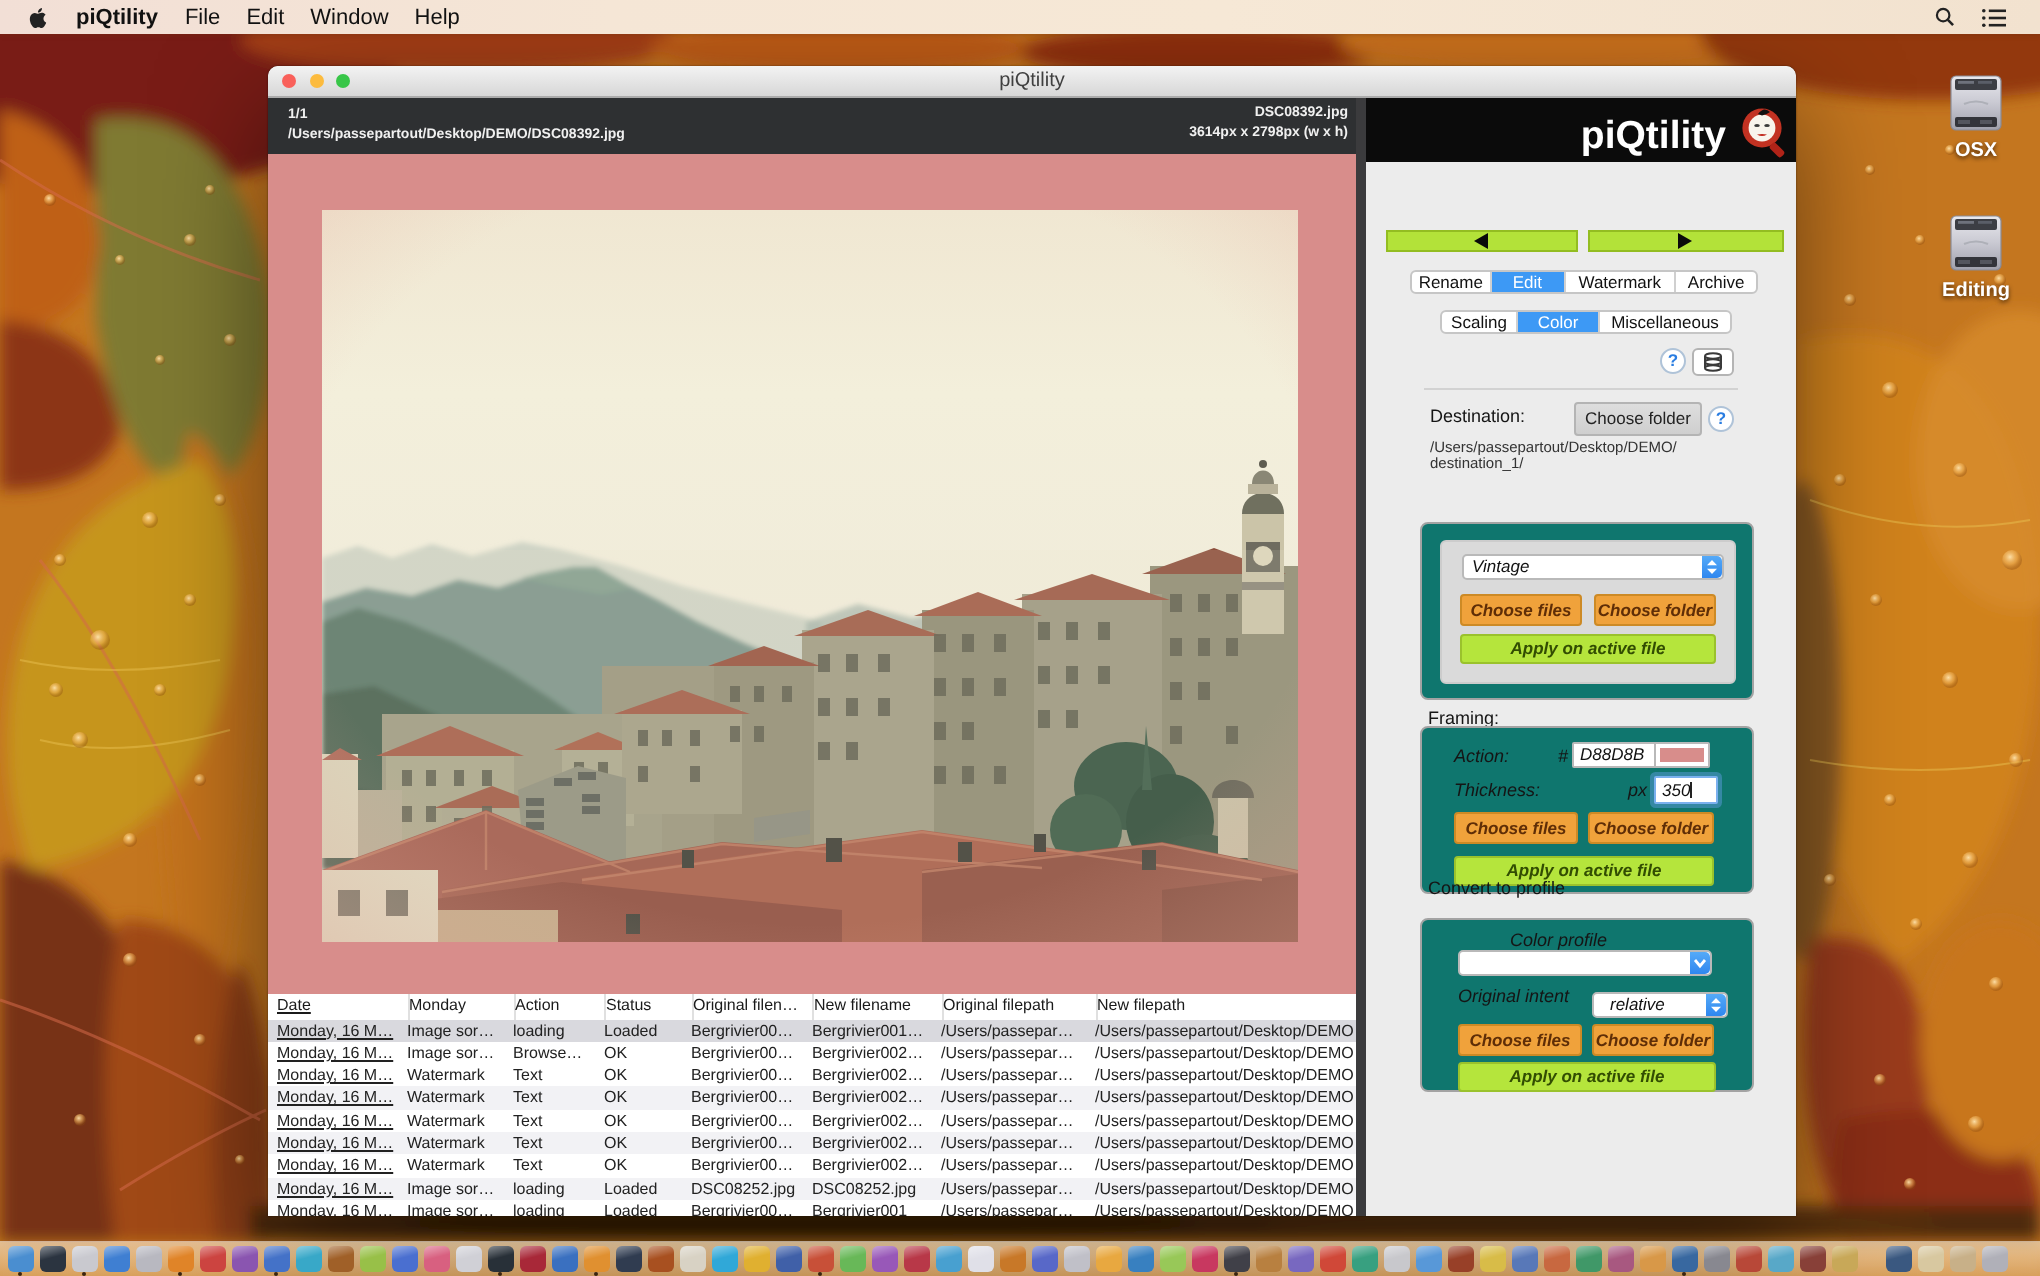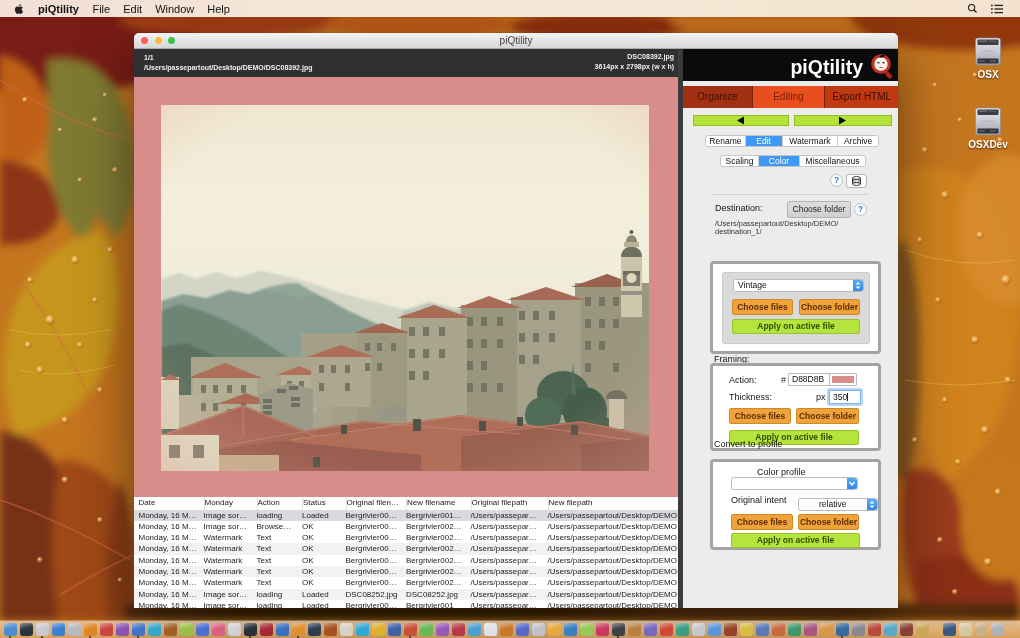--- a/index.html
+++ b/index.html
@@ -30,21 +30,21 @@
   #toolbar .l2{position:absolute;left:10px;top:15px;}
   #toolbar .r1{position:absolute;right:4px;top:4px;text-align:right;}
   #toolbar .r2{position:absolute;right:4px;top:14px;text-align:right;}
   
   #viewer{left:0;top:44px;width:544px;height:420px;background:#d88d8b;}
   #photo{left:27px;top:28px;width:488px;height:366px;}
   
   #grid{left:0;top:464px;width:544px;height:111px;background:#fff;font-size:8px;color:#222;}
   .trow{position:absolute;left:0;width:544px;height:11.3px;line-height:11.3px;white-space:nowrap;overflow:hidden;}
   .trow span{position:absolute;top:0;}
-  .c0{left:4.5px;} .c1{left:69.5px;} .c2{left:122.5px;} .c3{left:168px;}
+  .c0{left:4.5px;text-decoration:underline;} .c1{left:69.5px;} .c2{left:122.5px;} .c3{left:168px;}
   .c4{left:211.5px;} .c5{left:272px;} .c6{left:336.5px;} .c7{left:413.5px;}
   #thead{top:0;height:12.5px;line-height:12.5px;background:#fff;border-bottom:1px solid #d8d8d8;color:#1a1a1a;}
   #thead span{border-left:1px solid #e0e0e0;padding-left:0;}
   #thead span.c0{border-left:none;}
   
   #divider{left:544px;top:16px;width:5px;height:559px;background:#3b3b3d;}
   #panel{left:549px;top:16px;width:215px;height:559px;background:#ececec;font-size:9px;color:#111;}
   #phead{left:0;top:0;width:215px;height:32px;background:#0b0b0b;}
   #ptabs{left:0;top:37px;width:215px;height:22px;display:flex;}
   .ptab{height:22px;text-align:center;font-size:10px;line-height:22px;}
@@ -56,21 +56,21 @@
   #gb2{left:111px;width:96px;}
   .seg{position:absolute;display:flex;background:#fff;border:0.5px solid #c6c6c6;border-radius:3px;height:10px;font-size:8.5px;line-height:10px;text-align:center;}
   .seg div{border-right:0.5px solid #d0d0d0;}
   .seg div:last-child{border-right:none;}
   .seg .on{background:#3d99f5;color:#fff;border-radius:0;}
   #seg1{left:22px;top:85.5px;width:172px;}
   #seg2{left:37px;top:105.5px;width:144px;}
   .qm{position:absolute;width:11px;height:11px;border-radius:50%;background:#fff;border:0.5px solid #afc3d8;
       color:#2a7de1;font-size:8.5px;font-weight:bold;text-align:center;line-height:11px;}
   label.small{position:absolute;font-size:9px;color:#151515;}
-  .gbox{position:absolute;left:27px;width:165px;background:#ffffff;border:3px solid #a3a3a3;border-radius:4px;}
+  .gbox{position:absolute;left:27px;width:165px;background:#0f766e;border:1px solid #a3a3a3;border-radius:4px;font-style:italic;}
   .btn-gray{position:absolute;background:linear-gradient(#dedede,#cfcfcf);border:0.5px solid #b4b4b4;border-radius:2px;
       font-size:8.5px;color:#222;text-align:center;}
   .btn-or{position:absolute;background:#f0a23b;border:0.5px solid #cd8a25;border-radius:2px;
       font-size:8.5px;font-weight:bold;color:#5f2e07;text-align:center;}
   .btn-gr{position:absolute;background:#b5e53c;border:0.5px solid #9ac22c;border-radius:2px;
       font-size:8.5px;font-weight:bold;color:#324d02;text-align:center;}
   .field{position:absolute;background:#fff;border:0.5px solid #b9b9b9;border-radius:1px;font-size:8.5px;color:#111;}
   .pop{position:absolute;background:#fff;border:0.5px solid #b9b9b9;border-radius:2.5px;font-size:8.5px;color:#111;}
   .pop .st{position:absolute;right:0;top:0;bottom:0;width:10px;background:linear-gradient(#55aaf8,#2f87ef);border-radius:0 2.5px 2.5px 0;}
   .path{position:absolute;font-size:7.5px;color:#333;line-height:8.5px;}
@@ -515,25 +515,20 @@
           <circle cx="198" cy="15" r="9.8" fill="#c23222"></circle>
           <circle cx="198" cy="15" r="6.7" fill="#f8f4ec"></circle>
           <rect x="203.5" y="22" width="4" height="8" rx="1.5" transform="rotate(-45 205.5 26)" fill="#b02318"></rect>
           <path d="M196 8 Q199 4 202 7 Q200 8.5 198 8.8 Z" fill="#111"></path>
           <ellipse cx="195.5" cy="13.8" rx="1.4" ry="0.75" fill="#3a3a3a"></ellipse>
           <ellipse cx="200.5" cy="13.8" rx="1.4" ry="0.75" fill="#3a3a3a"></ellipse>
           <path d="M195.5 18.3 Q198 19.8 200.5 18.3 Q198 17.6 195.5 18.3 Z" fill="#c0271c"></path>
         </g>
       </svg>
     </div>
-    <div id="ptabs" class="abs">
-      <div class="ptab" id="ptab1">Organize</div>
-      <div class="ptab" id="ptab2">Editing</div>
-      <div class="ptab" id="ptab3">Export HTML</div>
-    </div>
     <div class="gbar" id="gb1"><svg width="94" height="9">
           <path d="M50 0.5 L43 4.5 L50 8.5 Z" fill="#0a0a0a"></path>
         </svg></div>
     <div class="gbar" id="gb2"><svg width="96" height="9">
           <path d="M44 0.5 L51 4.5 L44 8.5 Z" fill="#0a0a0a"></path>
         </svg></div>
     <div class="seg" id="seg1">
       <div style="width:39px">Rename</div>
         <div class="on" style="width:36px">Edit</div>
       <div style="width:55px">Watermark</div>
@@ -590,21 +585,21 @@
     </div>
     <label class="small" style="left:31px;top:390px;">Convert to profile</label>
     <div class="gbox" style="top:410px;height:85px;">
       <label class="small" style="left:18px;top:5px;margin-left:26px;">Color profile</label>
       <div class="pop" style="left:18px;top:15px;width:125px;height:11px;">
         <div class="st"><svg width="10" height="11">
               <path d="M2.5 4 L5 7 L7.5 4" stroke="#fff" stroke-width="1.4" fill="none"></path>
             </svg></div>
       </div>
       <label class="small" style="left:18px;top:33px;">Original intent</label>
-      <div class="pop" style="left:85px;top:36px;width:58px;height:11px;line-height:11px;padding-left:20px;">relative
+      <div class="pop" style="left:85px;top:36px;width:58px;height:11px;line-height:11px;padding-left:8px;">relative
         <div class="st"><svg width="10" height="11">
               <path d="M5 2 L7.5 4.6 L2.5 4.6 Z" fill="#fff"></path>
               <path d="M5 9 L7.5 6.4 L2.5 6.4 Z" fill="#fff"></path>
             </svg></div>
       </div>
       <div class="btn-or" style="left:18px;top:52px;width:60px;height:14px;line-height:14px;">Choose files</div>
       <div class="btn-or" style="left:85px;top:52px;width:59px;height:14px;line-height:14px;">Choose folder</div>
       <div class="btn-gr" style="left:18px;top:71px;width:127px;height:13px;line-height:13px;">Apply on active file</div>
     </div>
   </div>
@@ -634,21 +629,21 @@
   <svg width="28" height="31" viewBox="0 0 28 31">
     <rect x="1.5" y="2" width="25" height="27" rx="2.5" fill="url(#drv)" stroke="#8a8a94" stroke-width="0.6"></rect>
     <rect x="3.5" y="3.5" width="21" height="5.5" rx="1" fill="#3c3e44"></rect>
     <rect x="5" y="4.5" width="8" height="1.4" fill="#6e727c"></rect>
       <rect x="15" y="4.5" width="7" height="1.4" fill="#5a5e68"></rect>
     <path d="M8 16 Q14 13.5 20 16" stroke="#aeb0b8" stroke-width="1" fill="none"></path>
     <rect x="3.5" y="22.5" width="21" height="5" rx="1" fill="#33343a"></rect>
     <rect x="5" y="24" width="6" height="2" fill="#54565e"></rect>
       <rect x="16" y="24" width="6" height="2" fill="#54565e"></rect>
   </svg>
-  <div>OSXDev</div>
+  <div>Editing</div>
 </div>
 
 <div id="dock" class="abs">
     <div class="di run" style="background: linear-gradient(165deg, rgba(255, 255, 255, 0.45) 0%, rgba(255, 255, 255, 0) 45%), rgb(74, 142, 208);"></div>
     <div class="di" style="background: linear-gradient(165deg, rgba(255, 255, 255, 0.45) 0%, rgba(255, 255, 255, 0) 45%), rgb(43, 52, 64);"></div>
     <div class="di run" style="background: linear-gradient(165deg, rgba(255, 255, 255, 0.45) 0%, rgba(255, 255, 255, 0) 45%), rgb(201, 201, 207);"></div>
     <div class="di" style="background: linear-gradient(165deg, rgba(255, 255, 255, 0.45) 0%, rgba(255, 255, 255, 0) 45%), rgb(63, 127, 210);"></div>
     <div class="di" style="background: linear-gradient(165deg, rgba(255, 255, 255, 0.45) 0%, rgba(255, 255, 255, 0) 45%), rgb(184, 184, 192);"></div>
     <div class="di run" style="background: linear-gradient(165deg, rgba(255, 255, 255, 0.45) 0%, rgba(255, 255, 255, 0) 45%), rgb(224, 132, 40);"></div>
     <div class="di" style="background: linear-gradient(165deg, rgba(255, 255, 255, 0.45) 0%, rgba(255, 255, 255, 0) 45%), rgb(204, 68, 64);"></div>

